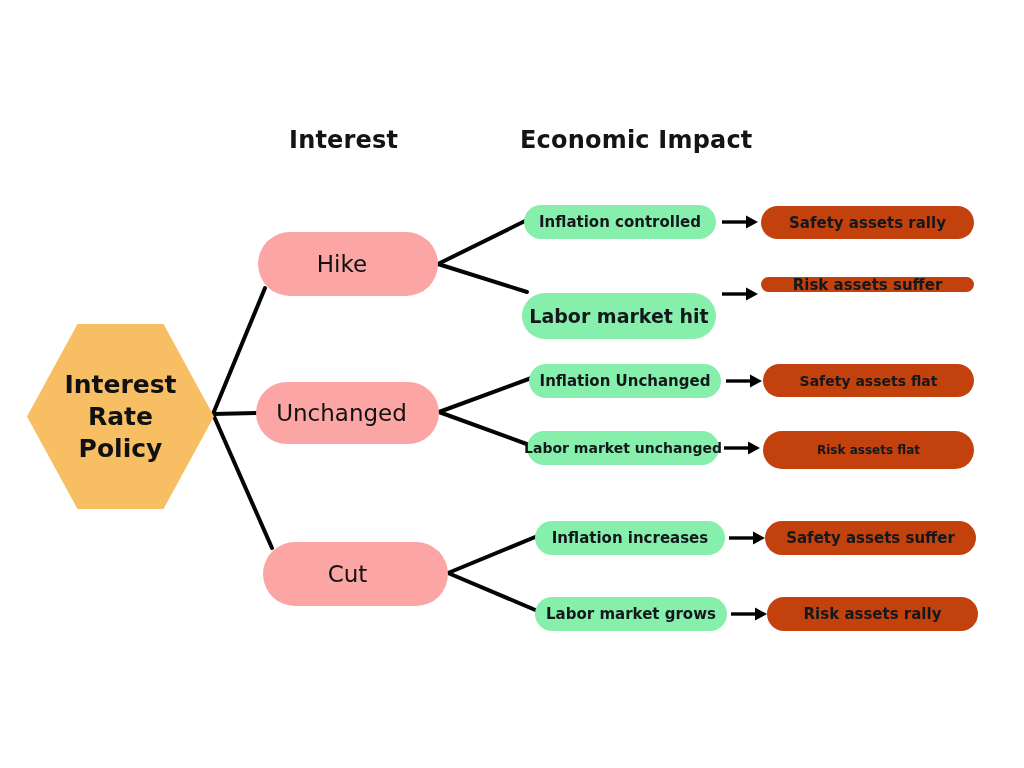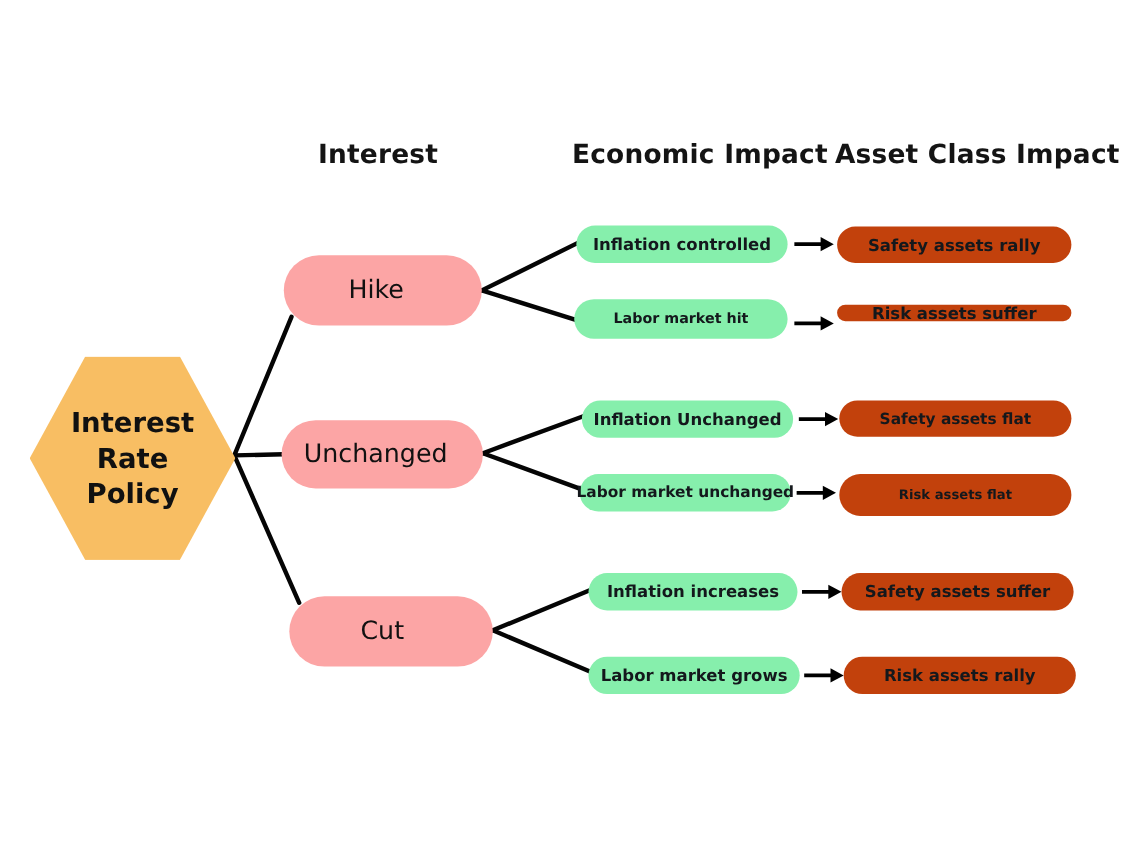--- a/index.html
+++ b/index.html
@@ -95,21 +95,21 @@
     justify-content: center;
     font-weight: 600;
     color: #14181c;
     white-space: nowrap;
   }
   .pill.cyan  { background: #86efac; }
   .pill.green { background: #c2410c; }
 
   
   #pill-e1 { left: 524px; top: 205px; width: 192px; height: 34px; font-size: 15px; }
-  #pill-e2 { left: 522px; top: 272px; width: 194px; height: 36px; font-size: 13px; }
+  #pill-e2 { left: 522px; top: 293px; width: 194px; height: 46px; font-size: 19px; }
   #pill-e3 { left: 529px; top: 364px; width: 192px; height: 34px; font-size: 15px; }
   #pill-e4 { left: 527px; top: 431px; width: 192px; height: 34px; font-size: 14px; }
   #pill-e5 { left: 535px; top: 521px; width: 190px; height: 34px; font-size: 15px; }
   #pill-e6 { left: 535px; top: 597px; width: 192px; height: 34px; font-size: 15px; }
 
   
   #pill-a1 { left: 761px; top: 206px; width: 213px; height: 33px; font-size: 15px; }
   #pill-a2 { left: 761px; top: 277px; width: 213px; height: 15px; font-size: 15px; }
   #pill-a3 { left: 763px; top: 364px; width: 211px; height: 33px; font-size: 14px; }
   #pill-a4 { left: 763px; top: 431px; width: 211px; height: 38px; font-size: 12px; }
@@ -153,21 +153,20 @@
     </g>
 
     <g stroke="#050505" stroke-width="4" fill="none" stroke-linecap="round">
       <line x1="448" y1="573" x2="540" y2="535"></line>
       <line x1="448" y1="573" x2="540" y2="612"></line>
     </g>
   </svg>
 
   <div class="col-head" id="head-outcome">Interest</div>
   <div class="col-head" id="head-economic">Economic Impact</div>
-  <div class="col-head" id="head-asset">Asset Class Impact</div>
 
   <div class="hex">
     <div class="hex-label">Interest
 Rate
 Policy</div>
   </div>
 
   <div class="node-gray" id="node-hike">
     <span class="node-text">Hike</span>
   </div>

